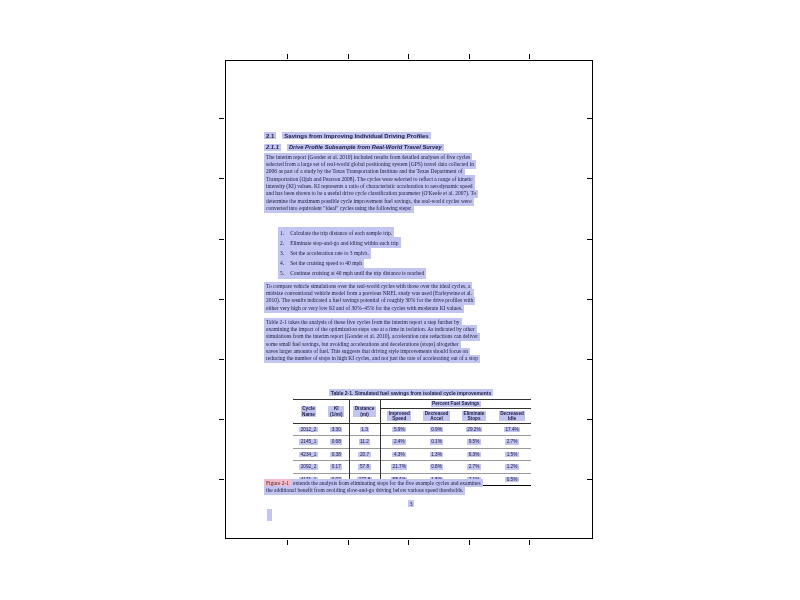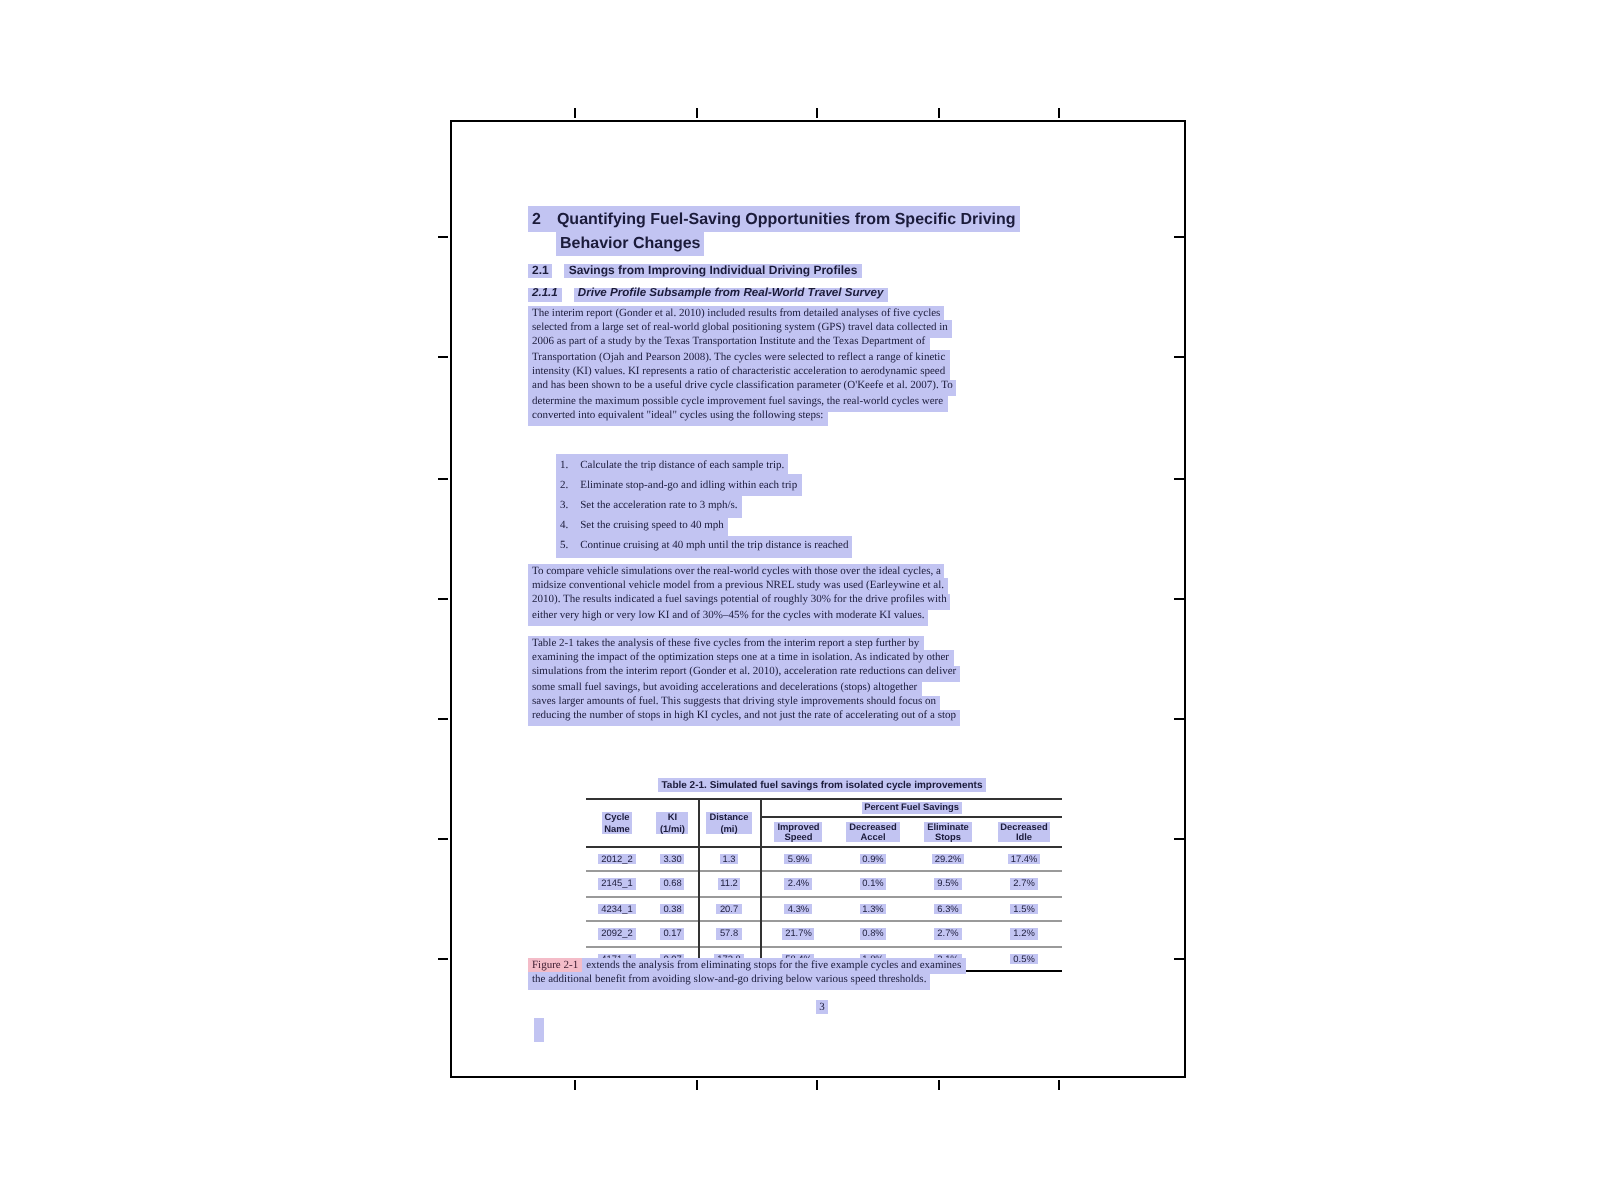--- a/index.html
+++ b/index.html
@@ -58,28 +58,20 @@
   .hl2{background:#c2c4f2;color:#1b1b3a;display:inline-block;padding:0 1.5px;line-height:5.4px;}
   
   .pagenum{left:38px;top:439px;width:294px;text-align:center;font-size:5.5px;}
   .mini{left:41px;top:448px;width:5px;height:12px;background:#c2c4f2;}
 </style>
 </head>
 <body>
 
 <div class="frame" id="frame">
 
-  <div class="abs h1">
-    <div>
-      <span class="hl"><span class="hnum">2</span><span>Quantifying Fuel-Saving Opportunities from Specific Driving</span></span>
-    </div>
-    <div class="h1-l2">
-      <span class="hl">Behavior Changes</span>
-    </div>
-  </div>
 
   <div class="abs h2">
     <span class="hl">2.1</span><span class="hl">Savings from Improving Individual Driving Profiles</span>
   </div>
 
   <div class="abs h3">
     <span class="hl">2.1.1</span><span class="hl">Drive Profile Subsample from Real-World Travel Survey</span>
   </div>
 
   <div class="abs para p1">

